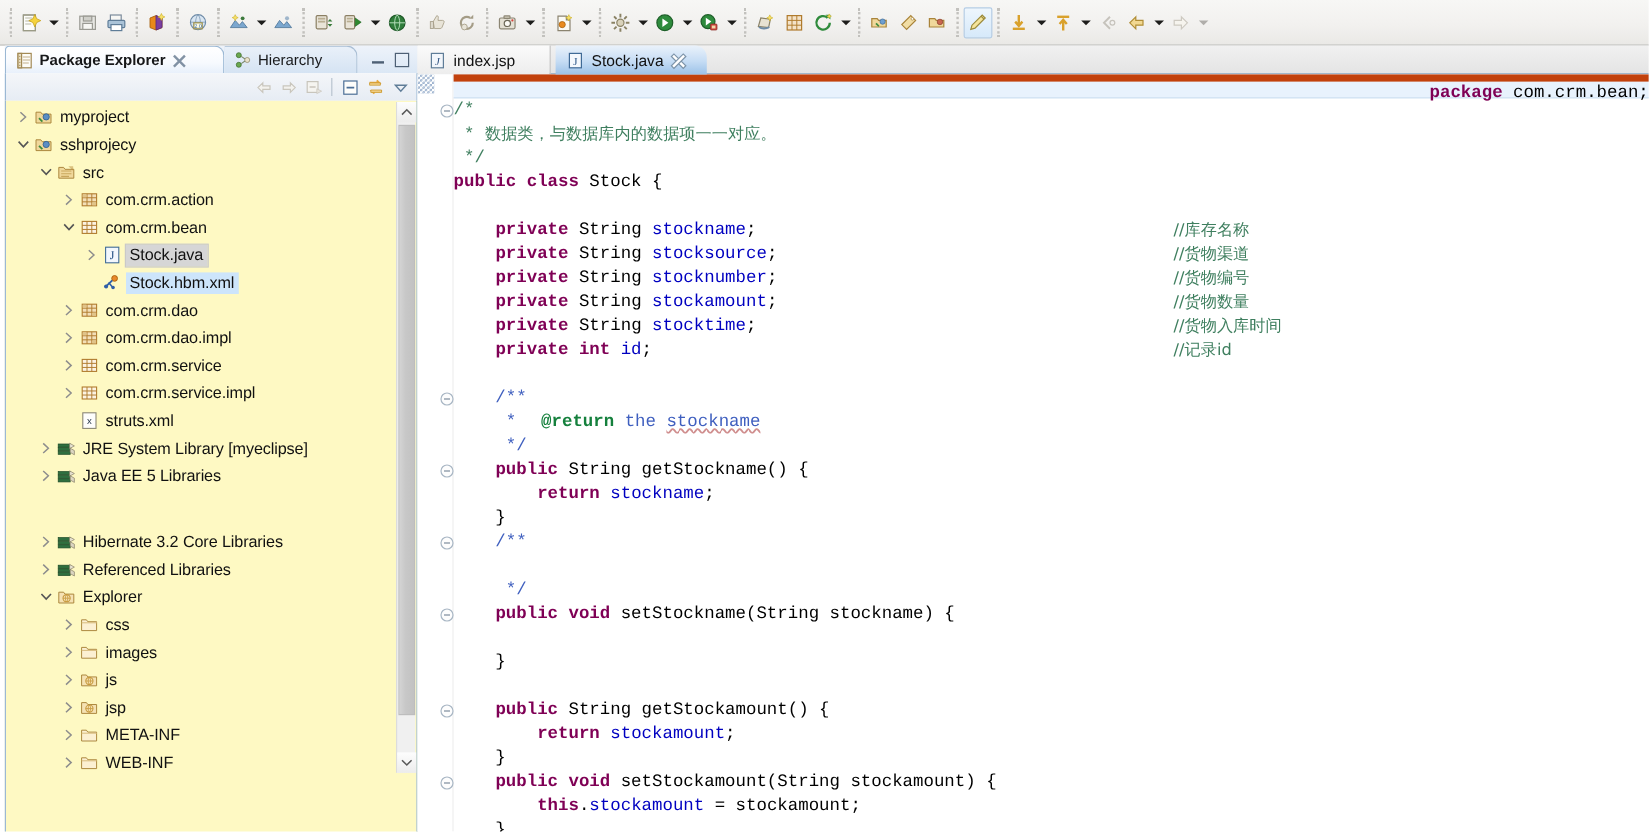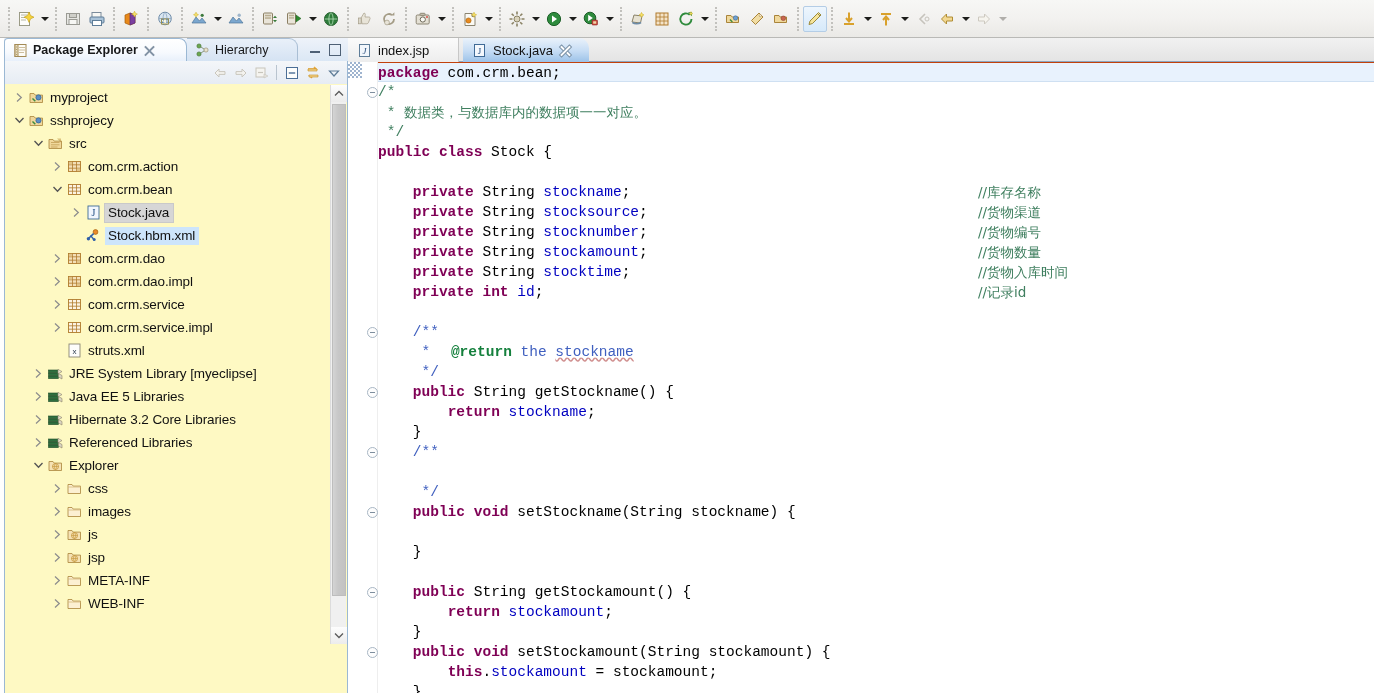--- a/index.html
+++ b/index.html
@@ -234,21 +234,21 @@
   }
   .code {
     position:absolute; left:30px; top:0; right:0; bottom:0;
     font-family:"Liberation Mono", monospace;
     font-size:14.5px;
     line-height:20px;
     color:#000;
     padding-top:0px;
   }
   .ln { position:absolute; left:0; right:0; height:20px; white-space:pre; padding-left:0px; }
-  .ln.cur { background:#e8f2fd; border-top:1px solid #c2410c; border-bottom:1px solid #cfe0f2; }
+  .ln.cur { background:#e8f2fd; border-top:6px solid #c2410c; border-bottom:1px solid #cfe0f2;text-align:right; }
   .kw { color:#7f0055; font-weight:bold; }
   .cmt { color:#3f7f5f; }
   .jdoc { color:#3f5fbf; }
   .jdoc-tag { color:#15803d; font-weight:bold;margin-left:12px; }
   .fld { color:#0000c0; }
   .spell { text-decoration: underline wavy #d08f8f; text-decoration-skip-ink:none; }
   .cmt-cjk { color:#3f7f5f; font-family:"DejaVu Sans", sans-serif; font-size:13.5px;}
 
   .rowcmt { position:absolute; left:600px; white-space:nowrap; }
 </style>
@@ -753,21 +753,21 @@
               <svg width="17" height="17" viewBox="0 0 17 17">
                 <rect x="1.5" y="5" width="10" height="2.6" fill="#2f6f3f" stroke="#1d4b28" stroke-width=".6"></rect>
                 <rect x="1.5" y="8" width="10" height="2.6" fill="#2f6f3f" stroke="#1d4b28" stroke-width=".6"></rect>
                 <rect x="1.5" y="11" width="10" height="2.6" fill="#2f6f3f" stroke="#1d4b28" stroke-width=".6"></rect>
                 <path d="M11 4.4l4 2.2-4 2.2z" fill="#e8e3d2" stroke="#8a8268" stroke-width=".6"></path>
                 <path d="M11.5 8.5l3.5 2v3.5l-3.5-2z" fill="#dcd6c2" stroke="#8a8268" stroke-width=".6"></path>
               </svg>
             </span>
             <span class="tlabel">Java EE 5 Libraries</span>
           </div>
-          <div class="trow" style="padding-left: 25px;">
+          <div class="trow" style="padding-left: 25px; margin-top: 32px;">
             <span class="twist">
               <svg width="9" height="11" viewBox="0 0 9 11">
                 <path d="M2 1.5L6.3 5.5 2 9.5" fill="none" stroke="#8d8d8d" stroke-width="1.25"></path>
               </svg>
             </span>
             <span class="ticon">
               <svg width="17" height="17" viewBox="0 0 17 17">
                 <rect x="1.5" y="5" width="10" height="2.6" fill="#2f6f3f" stroke="#1d4b28" stroke-width=".6"></rect>
                 <rect x="1.5" y="8" width="10" height="2.6" fill="#2f6f3f" stroke="#1d4b28" stroke-width=".6"></rect>
                 <rect x="1.5" y="11" width="10" height="2.6" fill="#2f6f3f" stroke="#1d4b28" stroke-width=".6"></rect>

